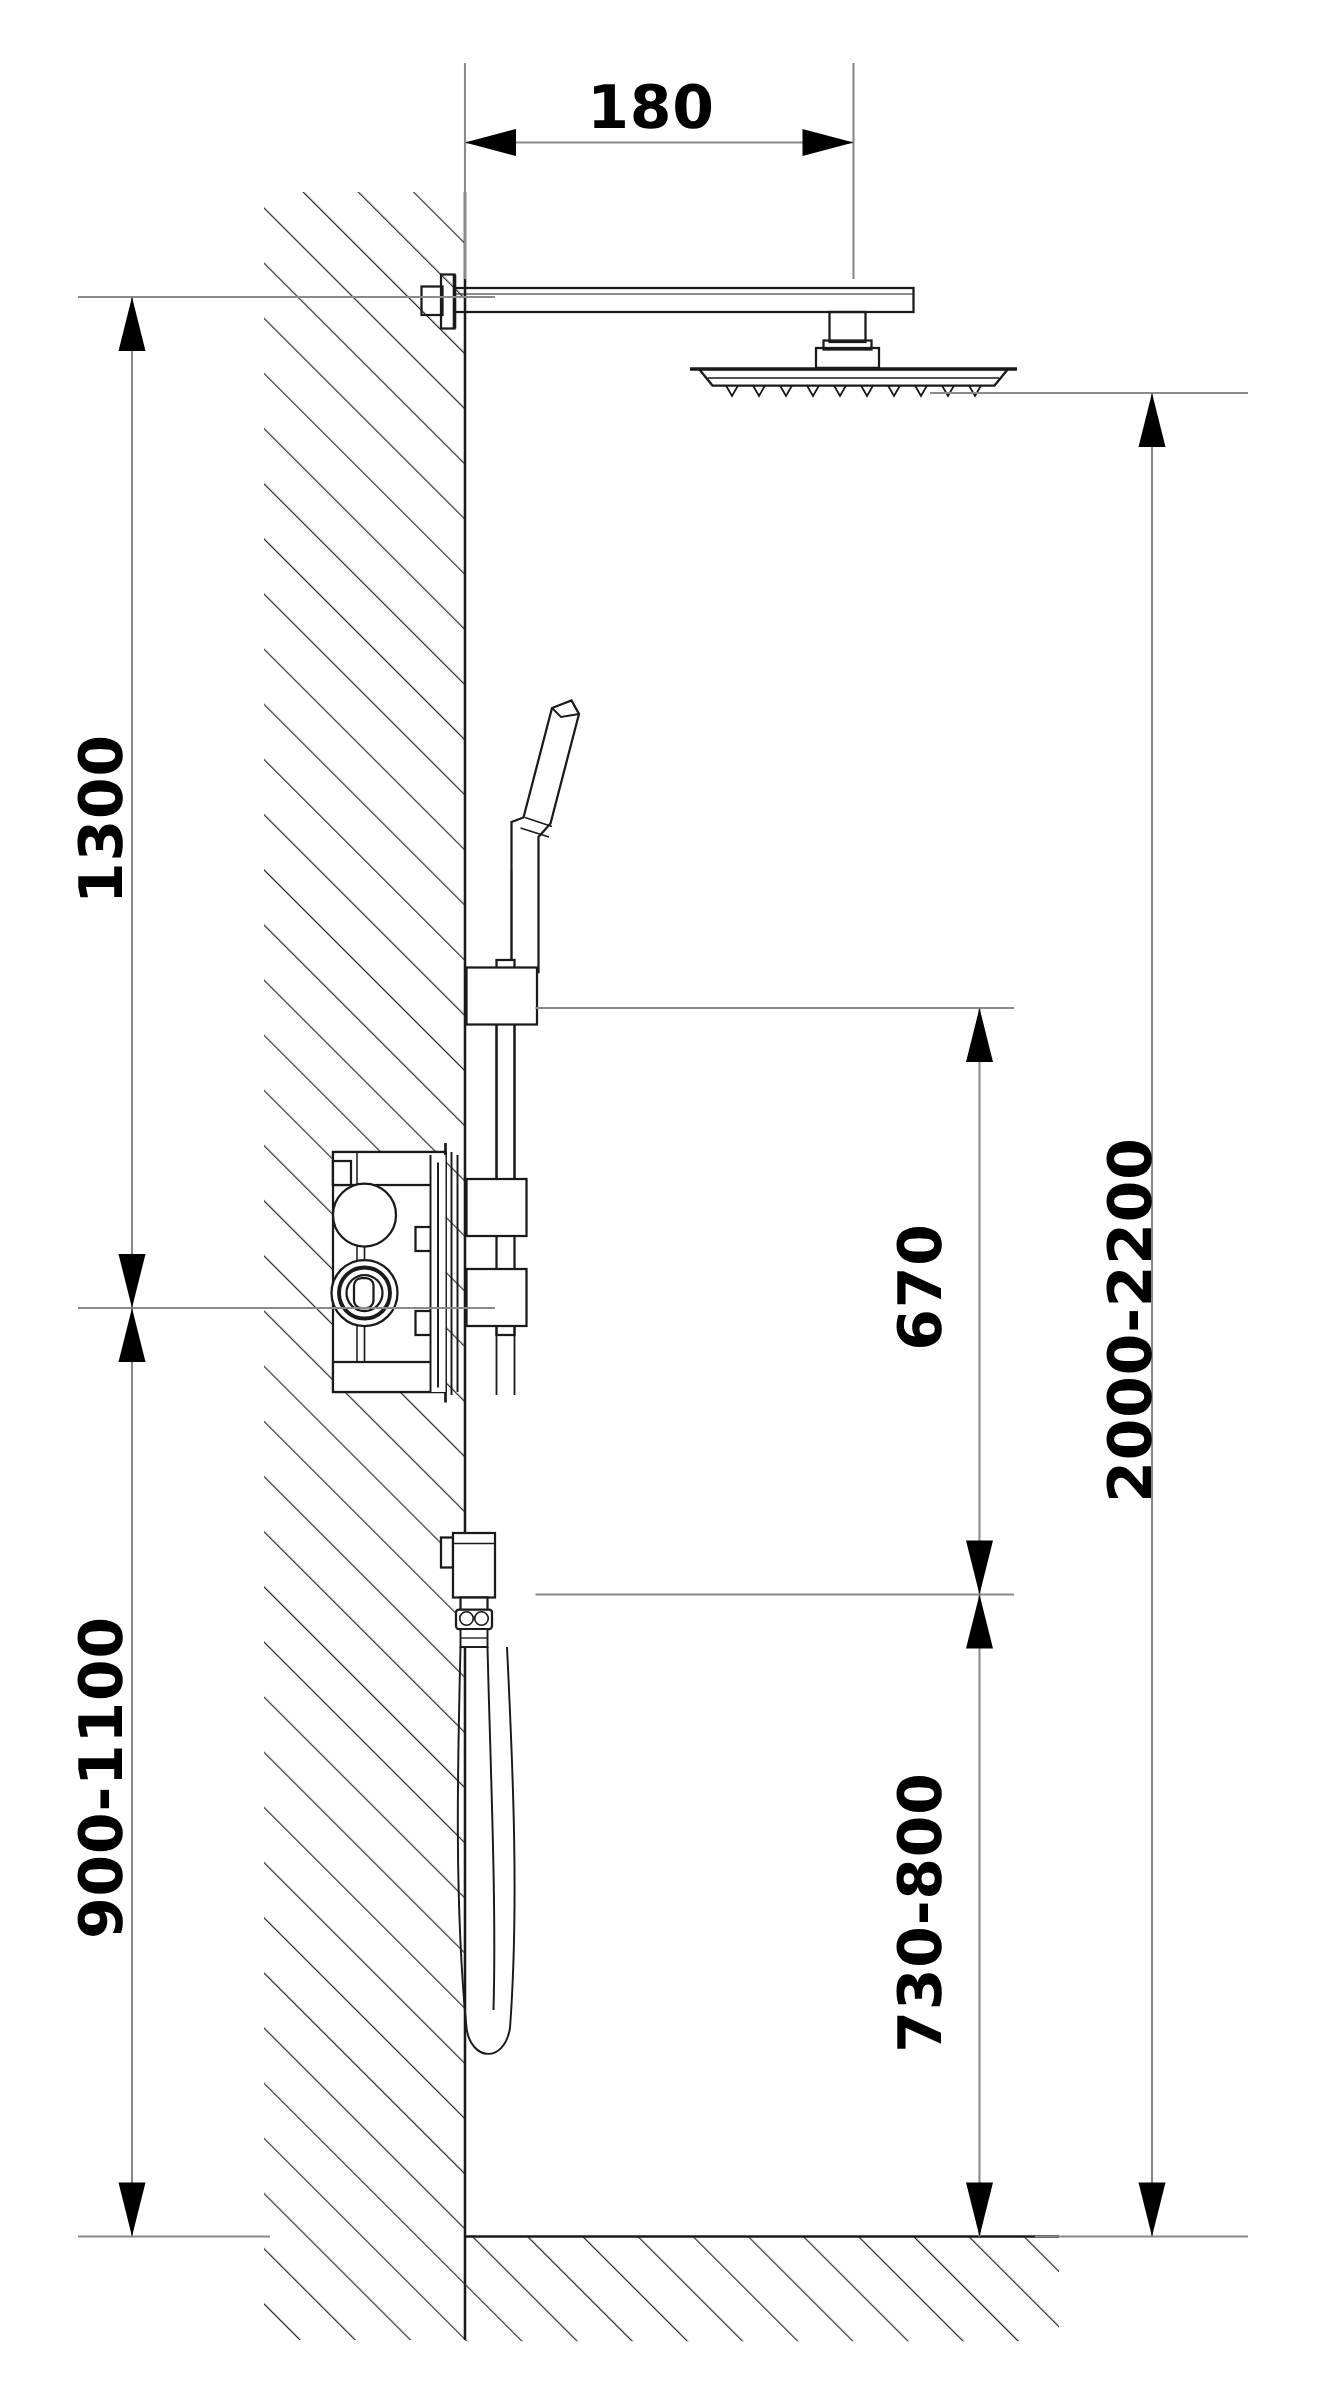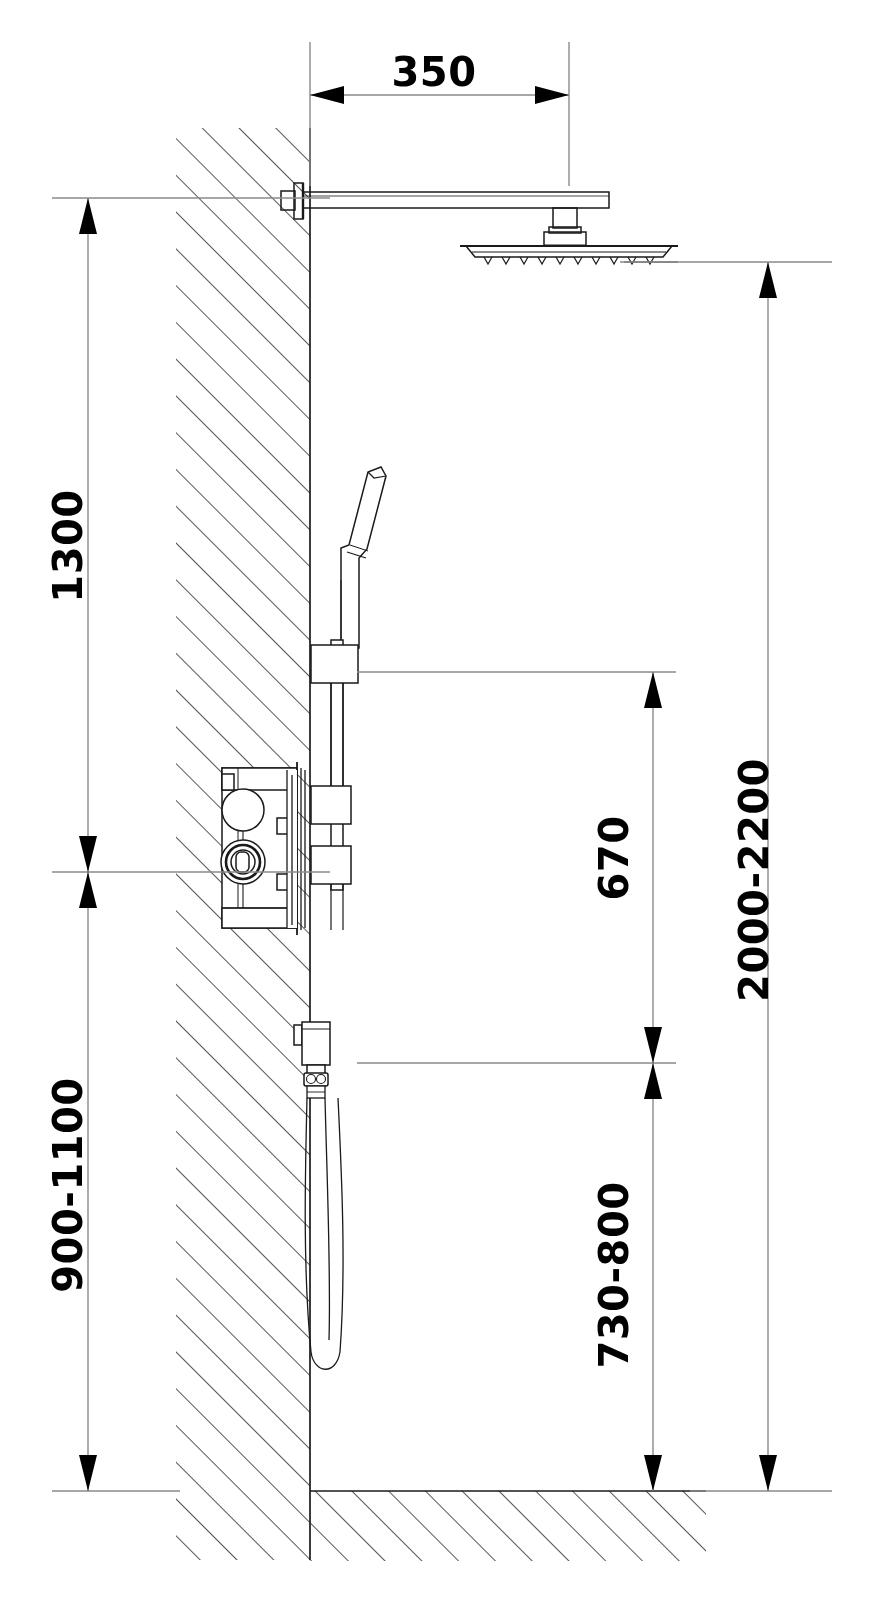--- a/index.html
+++ b/index.html
@@ -201,21 +201,21 @@
 
     <g>
       <line x1="620" y1="262" x2="832" y2="262" stroke="#8a8a8a" stroke-width="1.4"></line>
       <line x1="690" y1="1491" x2="832" y2="1491" stroke="#8a8a8a" stroke-width="1.4"></line>
       <line x1="768" y1="262" x2="768" y2="1491" stroke="#8a8a8a" stroke-width="1.4"></line>
       <polygon points="768,262 759,298 777,298" fill="#000000"></polygon>
       <polygon points="768,1491 759,1455 777,1455" fill="#000000"></polygon>
     </g>
   </svg>
 
-  <div class="dimtext" style="left:434px;top:72px;font-size:40px;transform:translate(-50%,-50%);">350</div>
+  <div class="dimtext" style="left:434px;top:72px;font-size:40px;transform:translate(-50%,-50%);">180</div>
 
   <div class="dimtext vert" style="left:68px;top:546px;font-size:40px;transform:translate(-50%,-50%) rotate(-90deg);">1300</div>
 
   <div class="dimtext vert" style="left:68px;top:1185px;font-size:40px;transform:translate(-50%,-50%) rotate(-90deg);">900-1100</div>
 
   <div class="dimtext vert" style="left:614px;top:858px;font-size:40px;transform:translate(-50%,-50%) rotate(-90deg);">670</div>
 
   <div class="dimtext vert" style="left:614px;top:1275px;font-size:40px;transform:translate(-50%,-50%) rotate(-90deg);">730-800</div>
 
   <div class="dimtext vert" style="left:754px;top:880px;font-size:40px;transform:translate(-50%,-50%) rotate(-90deg);">2000-2200</div>

